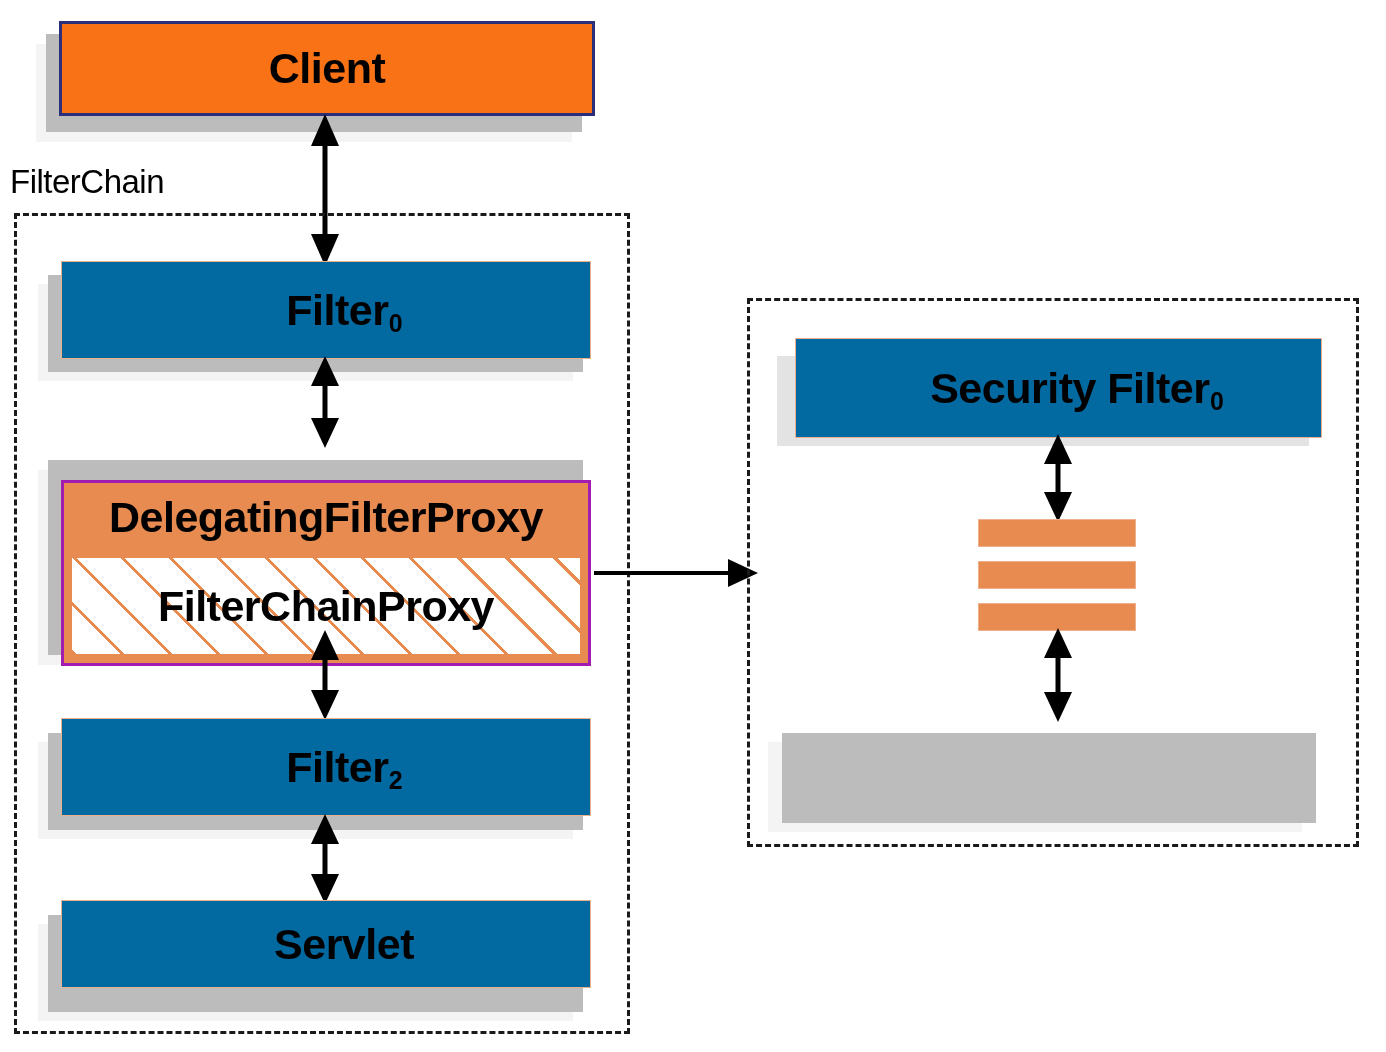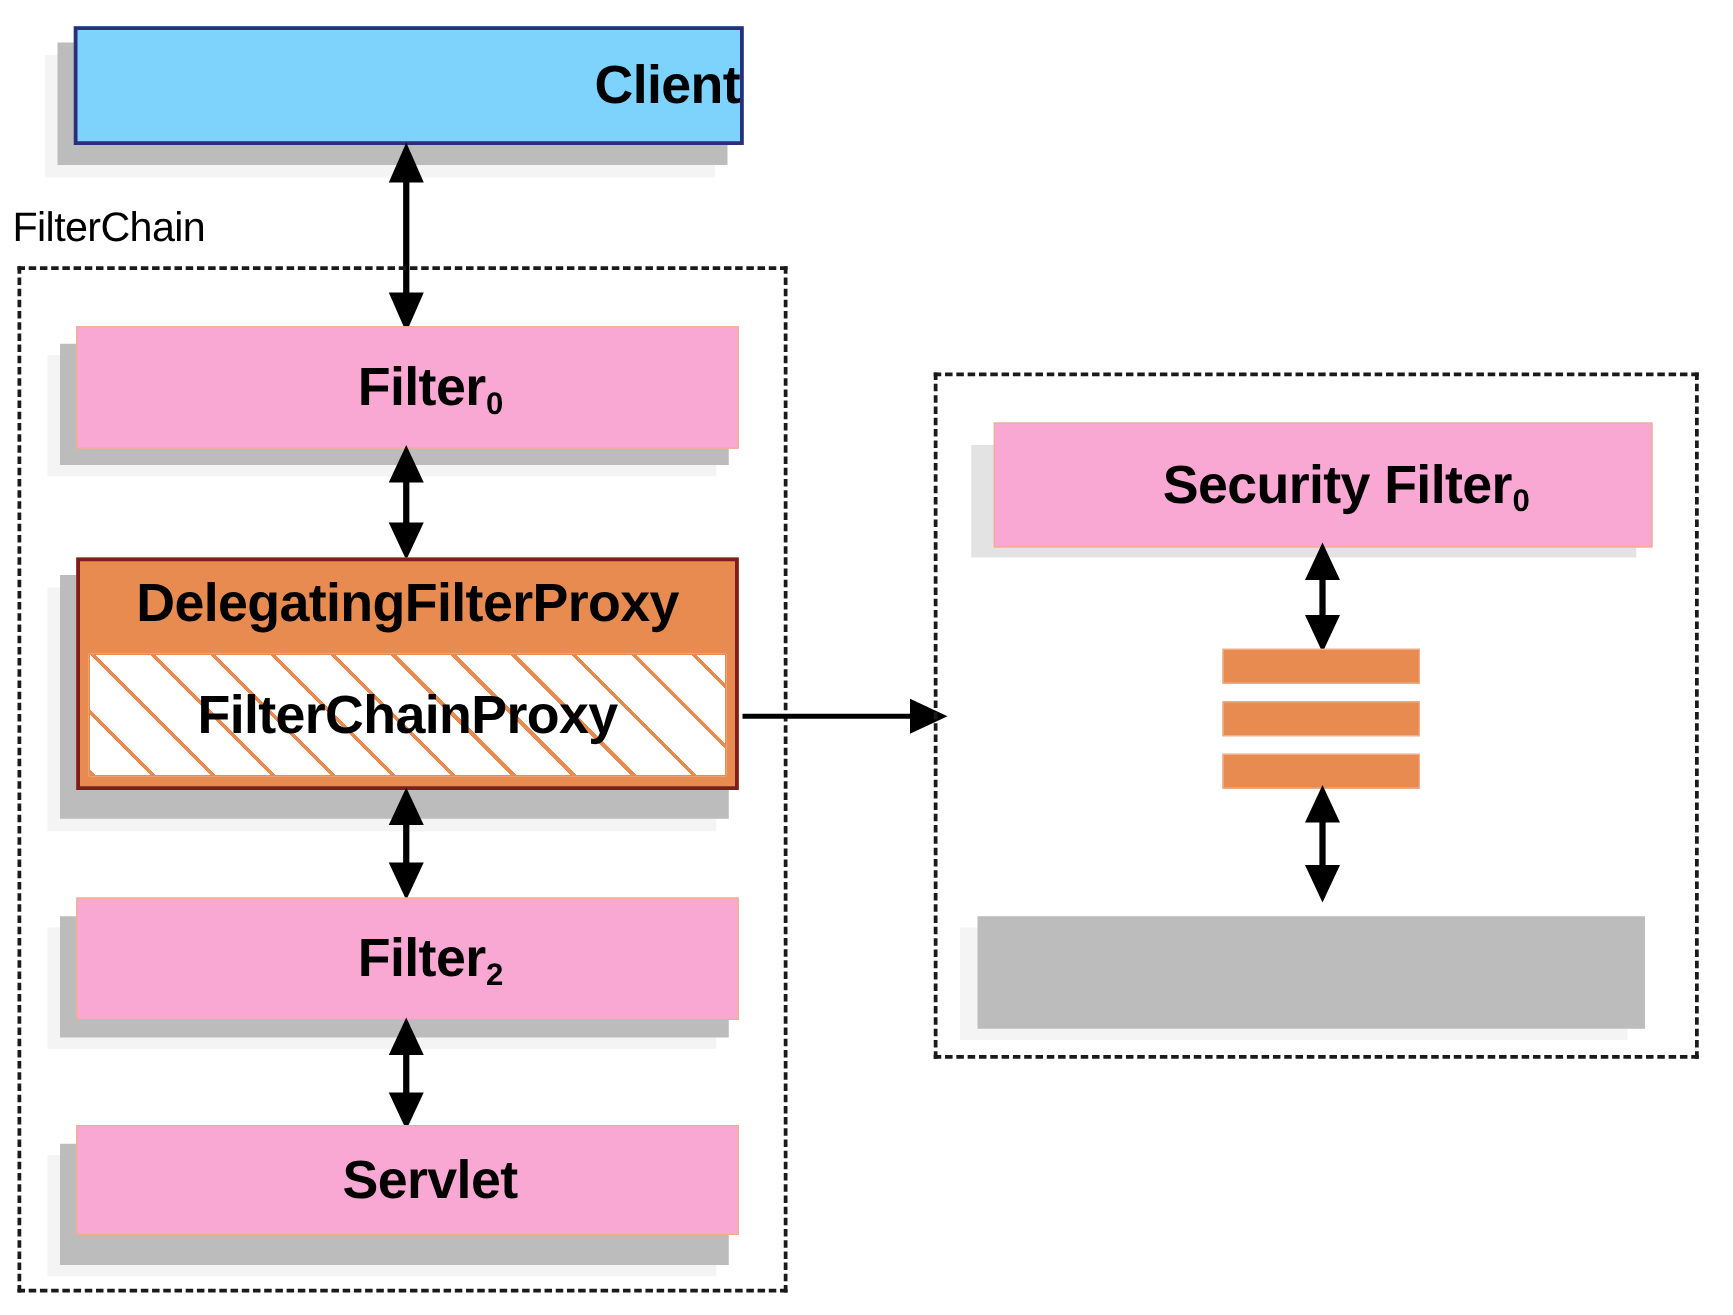--- a/index.html
+++ b/index.html
@@ -70,36 +70,36 @@
   .node-label sub {
     font-size: 0.58em;
     font-weight: bold;
     vertical-align: baseline;
     position: relative;
     top: 0.30em;
     left: 0.02em;
   }
 
   .node-client {
-    background: #7dd3fc;
+    background: #f97316;
     border: 3px solid #2b2f7a;
-    justify-content: flex-end;
   }
   .node-filter {
-    background: #f9a8d4;
+    background: #0369a1;
     border: 1px solid #eeb08a;
     padding-left: 36px;
   }
 
   
   .dfp-outer {
     position: absolute;
     background: #e78b51;
-    border: 3px solid #7f1d1d;
-    box-sizing: border-box;
+    border: 3px solid #a21caf;
+    box-sizing: border-box;
+    margin-top: 34px;
   }
   .dfp-title {
     position: absolute;
     left: 0;
     right: 0;
     top: 0;
     height: 68px;
     display: flex;
     align-items: center;
     justify-content: center;

